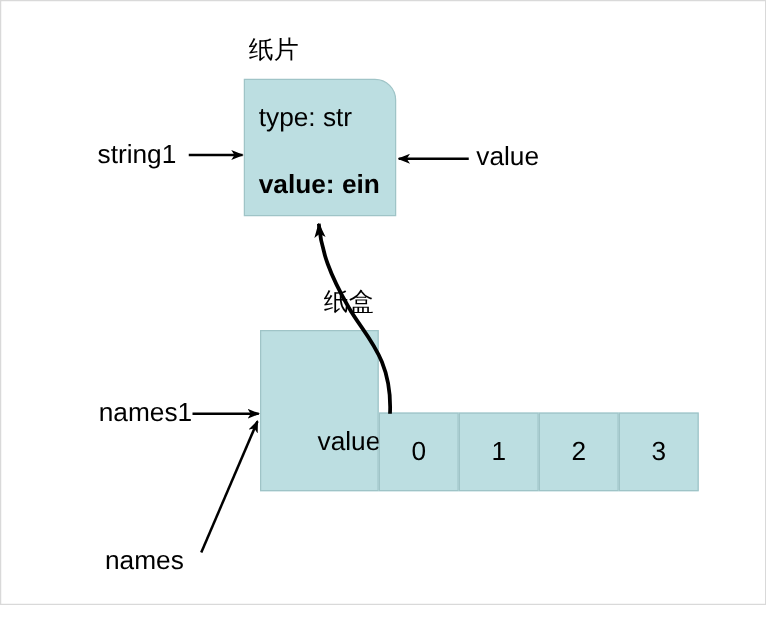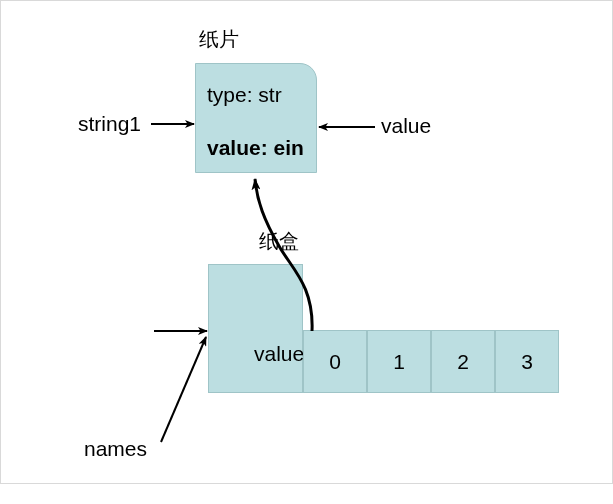--- a/index.html
+++ b/index.html
@@ -109,20 +109,21 @@
   <div class="box list-box"></div>
   <div class="field list-value">value</div>
 
   <div class="cell" style="left:302px;">0</div>
   <div class="cell" style="left:366px;">1</div>
   <div class="cell" style="left:430px;">2</div>
   <div class="cell" style="left:494px;">3</div>
 
   <div class="label label-string1">string1</div>
   <div class="label label-string">value</div>
+  <div class="label label-names1">names1</div>
   <div class="label label-names">names</div>
 
   <svg class="svg-layer" viewBox="0 0 613 504" xmlns="http://www.w3.org/2000/svg">
     <defs>
       <marker id="ah" markerWidth="10" markerHeight="8" refX="9" refY="4" orient="auto" markerUnits="userSpaceOnUse">
         <path d="M0,0 L10,4 L0,8 L2.6,4 Z" fill="#000000"></path>
       </marker>
       <marker id="ah2" markerWidth="12" markerHeight="9" refX="11" refY="4.5" orient="auto" markerUnits="userSpaceOnUse">
         <path d="M0,0 L12,4.5 L0,9 L3,4.5 Z" fill="#000000"></path>
       </marker>

